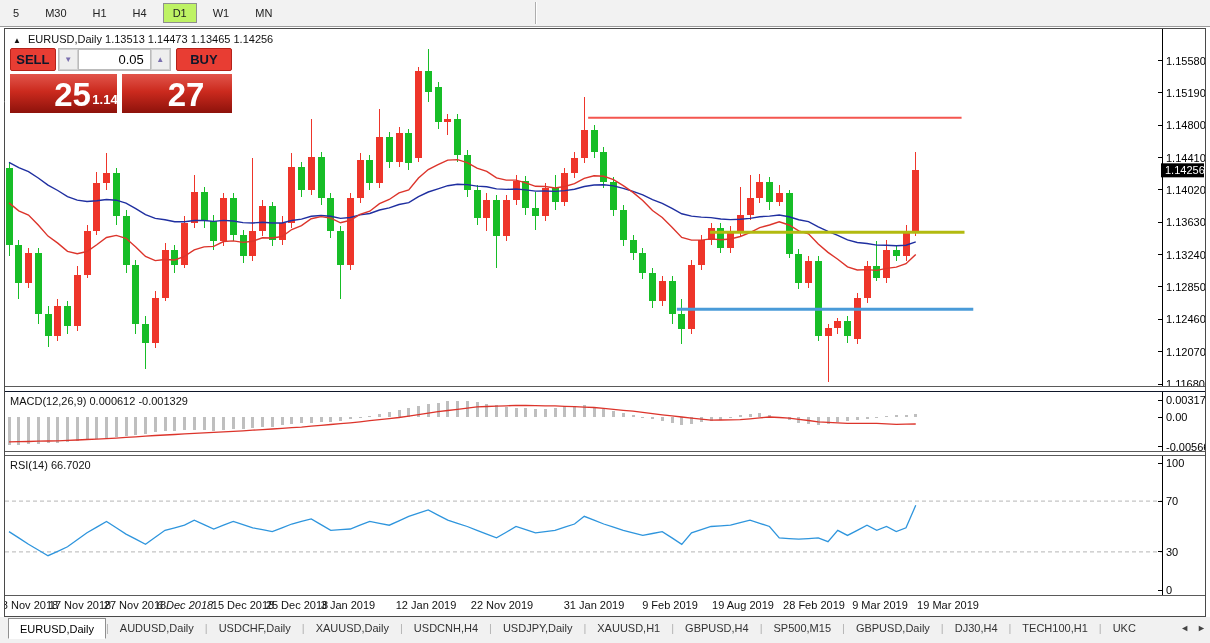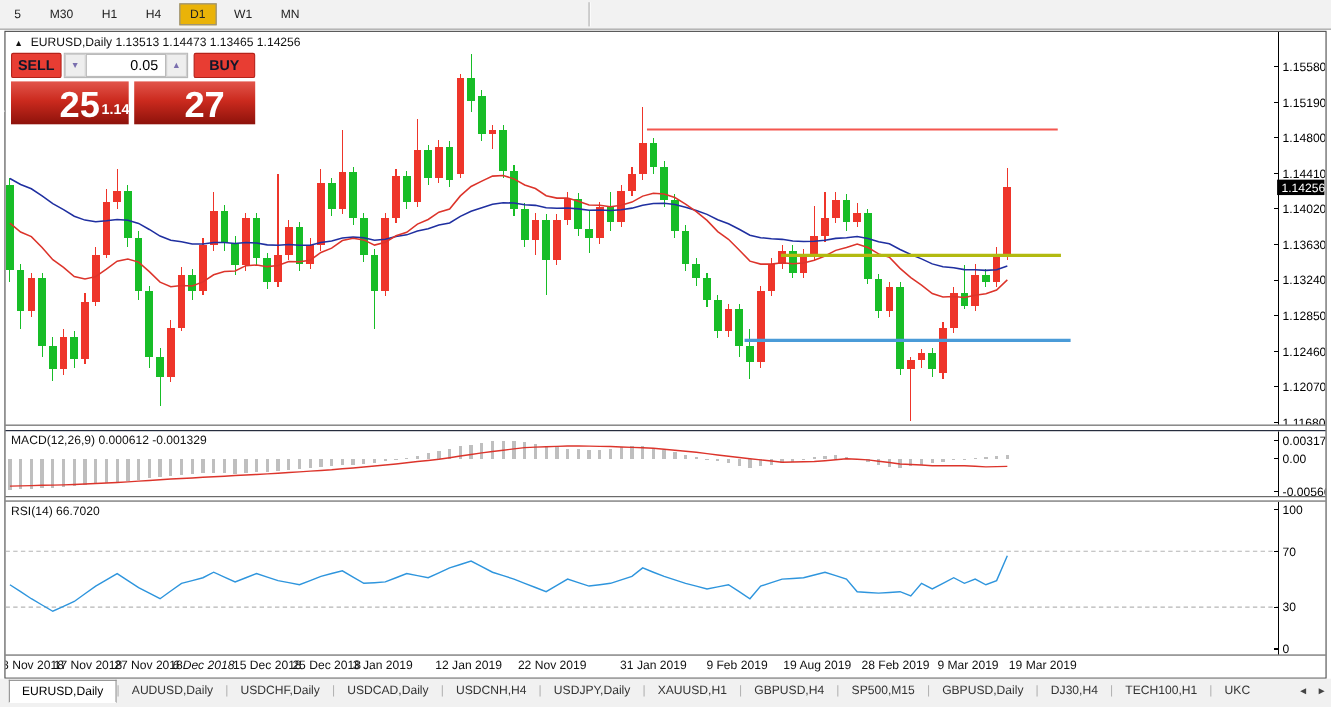--- a/index.html
+++ b/index.html
@@ -4,21 +4,21 @@
 <style>
   * { box-sizing: border-box; }
   html,body { margin:0; padding:0; background:#fff; font-family:"Liberation Sans", sans-serif; }
   #app { position:relative; width:1210px; height:643px; background:#fff; overflow:hidden; }
 
   
   #toolbar { position:absolute; left:0; top:0; width:1210px; height:27px; background:#f2f2f2;
              border-bottom:1px solid #9b9b9b; display:flex; align-items:center; }
   .tf-btn { height:20px; padding:2px 9px; margin:0 3px; font-size:11px; color:#222; background:transparent;
             border:1px solid transparent; display:inline-flex; align-items:center; cursor:default; }
-  .tf-btn.active { background:#eab308; border:1px solid #8f8f8f; }
+  .tf-btn.active { background:#bef264; border:1px solid #8f8f8f; }
   .tb-sep { position:absolute; left:535px; top:2px; height:22px; width:2px;
             border-left:1px solid #aeaeae; border-right:1px solid #fff; }
 
   
   #chart-window { position:absolute; left:4px; top:28px; width:1202px; height:589px;
                   background:#fff; border:1px solid #4a4a4a; }
   .pane { position:absolute; left:0; width:1200px; overflow:hidden; }
   #main-pane { top:0; height:358px; border-bottom:1px solid #5a5a5a; }
   #macd-pane { top:362px; height:61px; border-top:1px solid #0f172a; border-bottom:1px solid #5a5a5a; }
   #rsi-pane  { top:426px; height:141px; border-top:1px solid #5a5a5a; border-bottom:1px solid #5a5a5a; }
@@ -479,21 +479,21 @@
 
   </div>
 
   <div id="tab-bar">
     <div class="tab active">EURUSD,Daily</div>
       <span class="tab-sep">|</span>
       <div class="tab">AUDUSD,Daily</div>
       <span class="tab-sep">|</span>
       <div class="tab">USDCHF,Daily</div>
       <span class="tab-sep">|</span>
-      <div class="tab">USDCAD,Daily</div>
+      <div class="tab">XAUUSD,Daily</div>
       <span class="tab-sep">|</span>
       <div class="tab">USDCNH,H4</div>
       <span class="tab-sep">|</span>
       <div class="tab">USDJPY,Daily</div>
       <span class="tab-sep">|</span>
       <div class="tab">XAUUSD,H1</div>
       <span class="tab-sep">|</span>
       <div class="tab">GBPUSD,H4</div>
       <span class="tab-sep">|</span>
       <div class="tab">SP500,M15</div>

